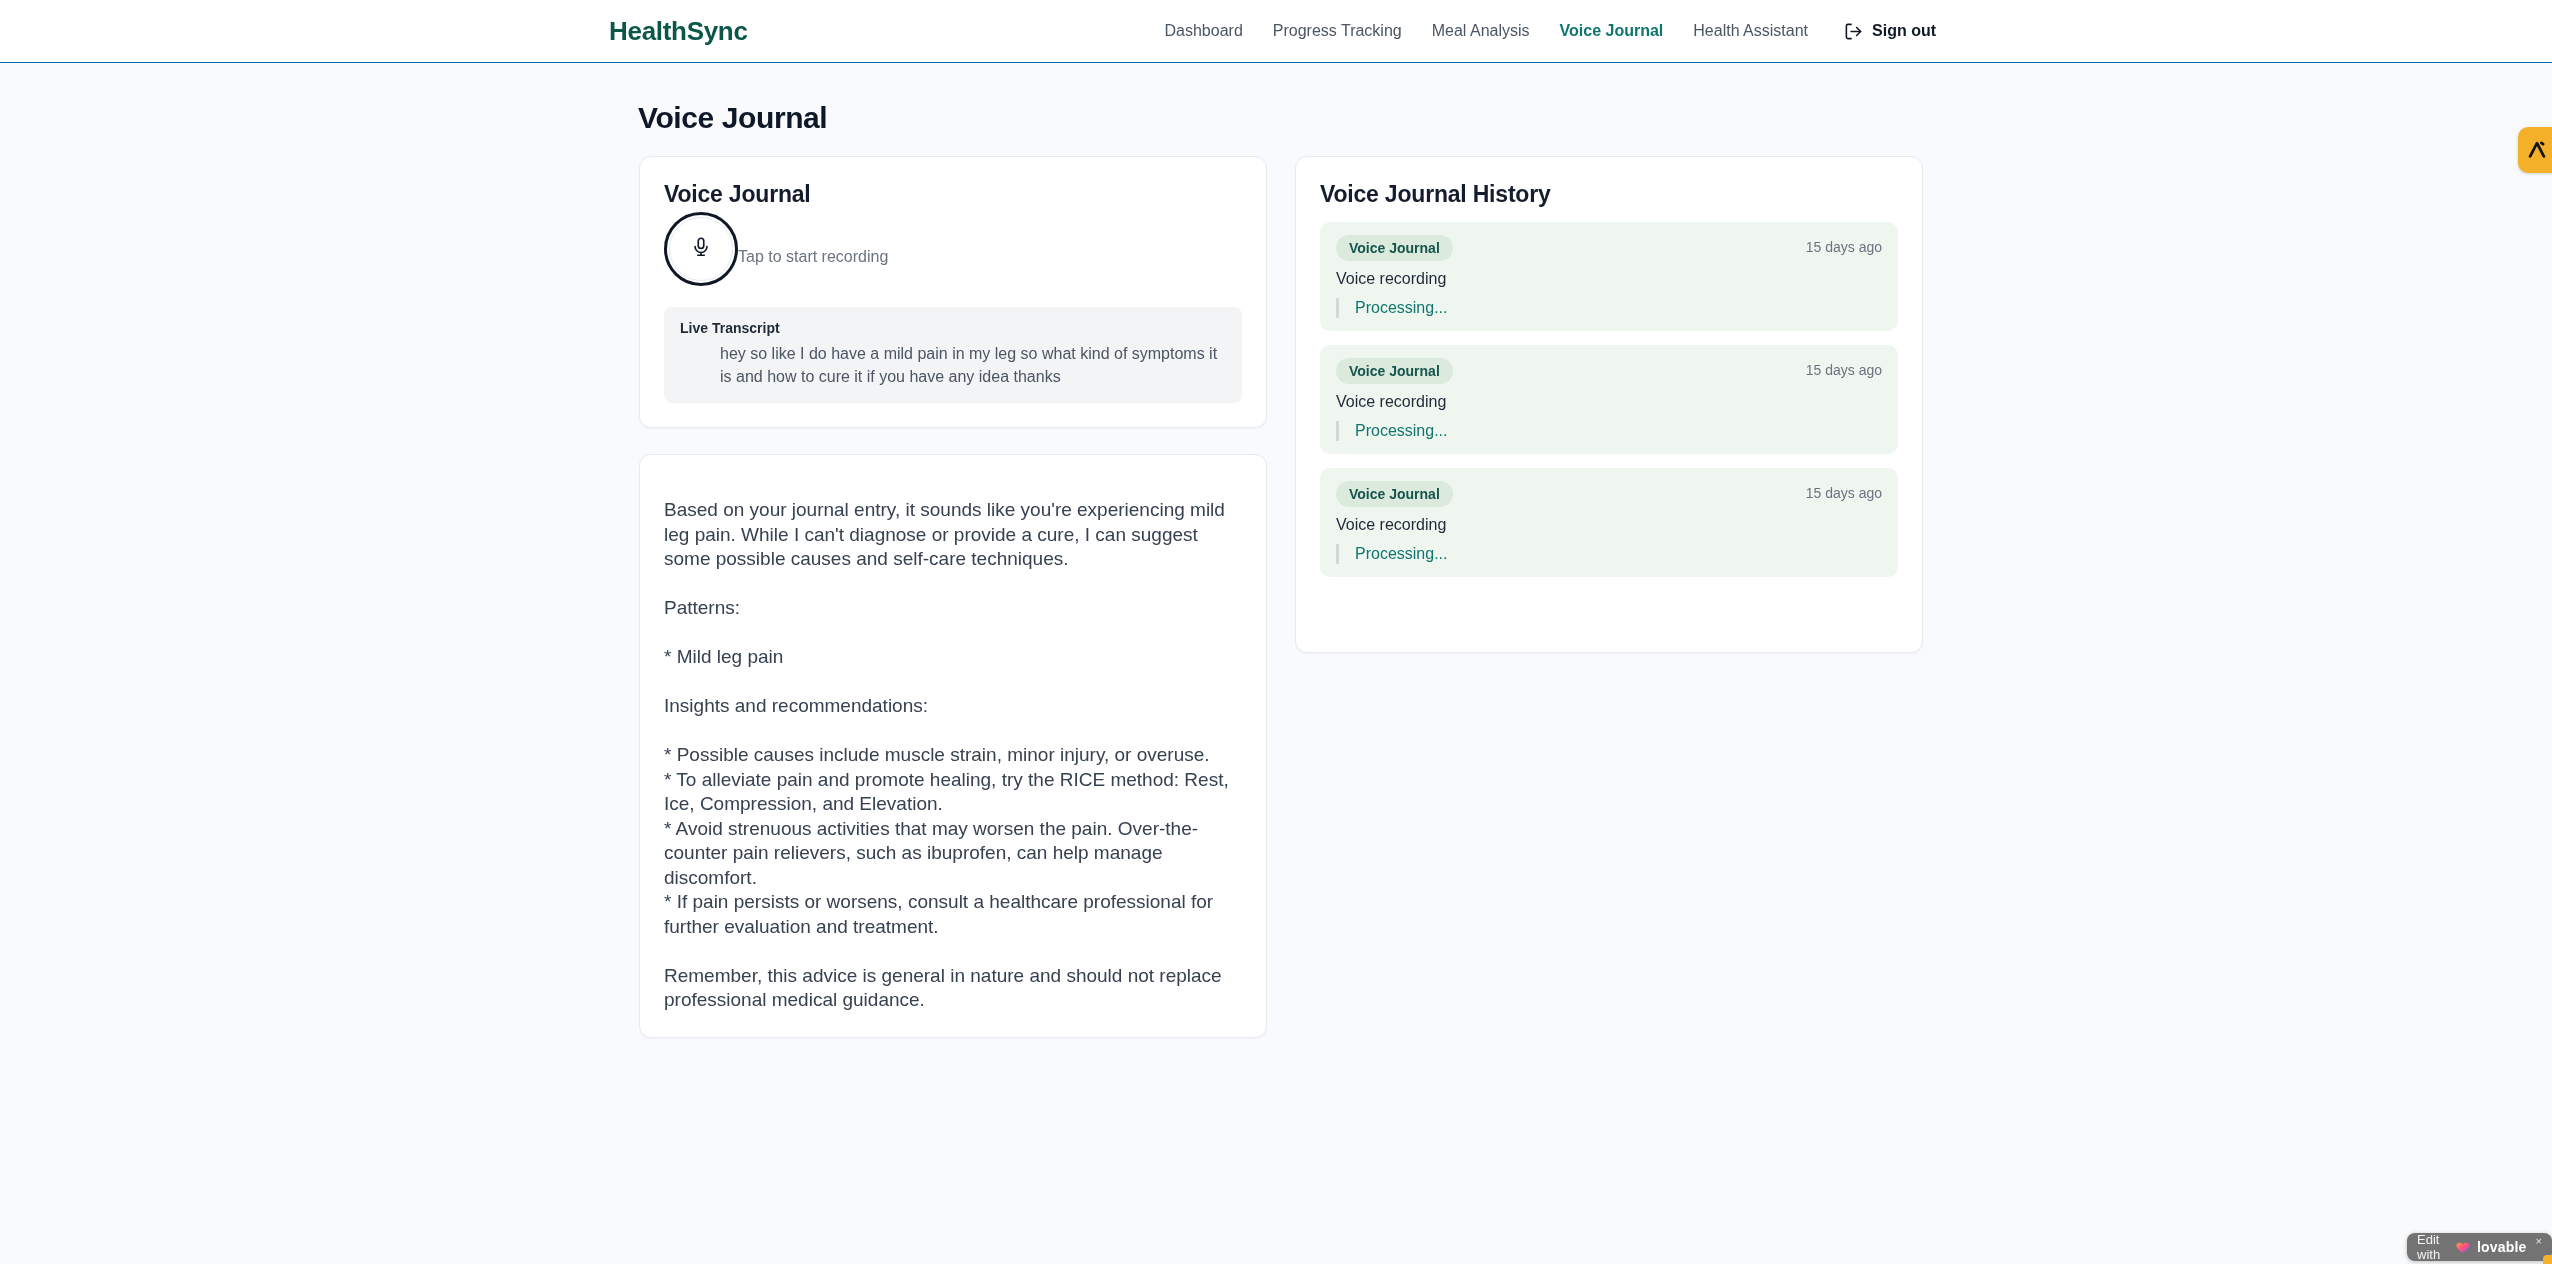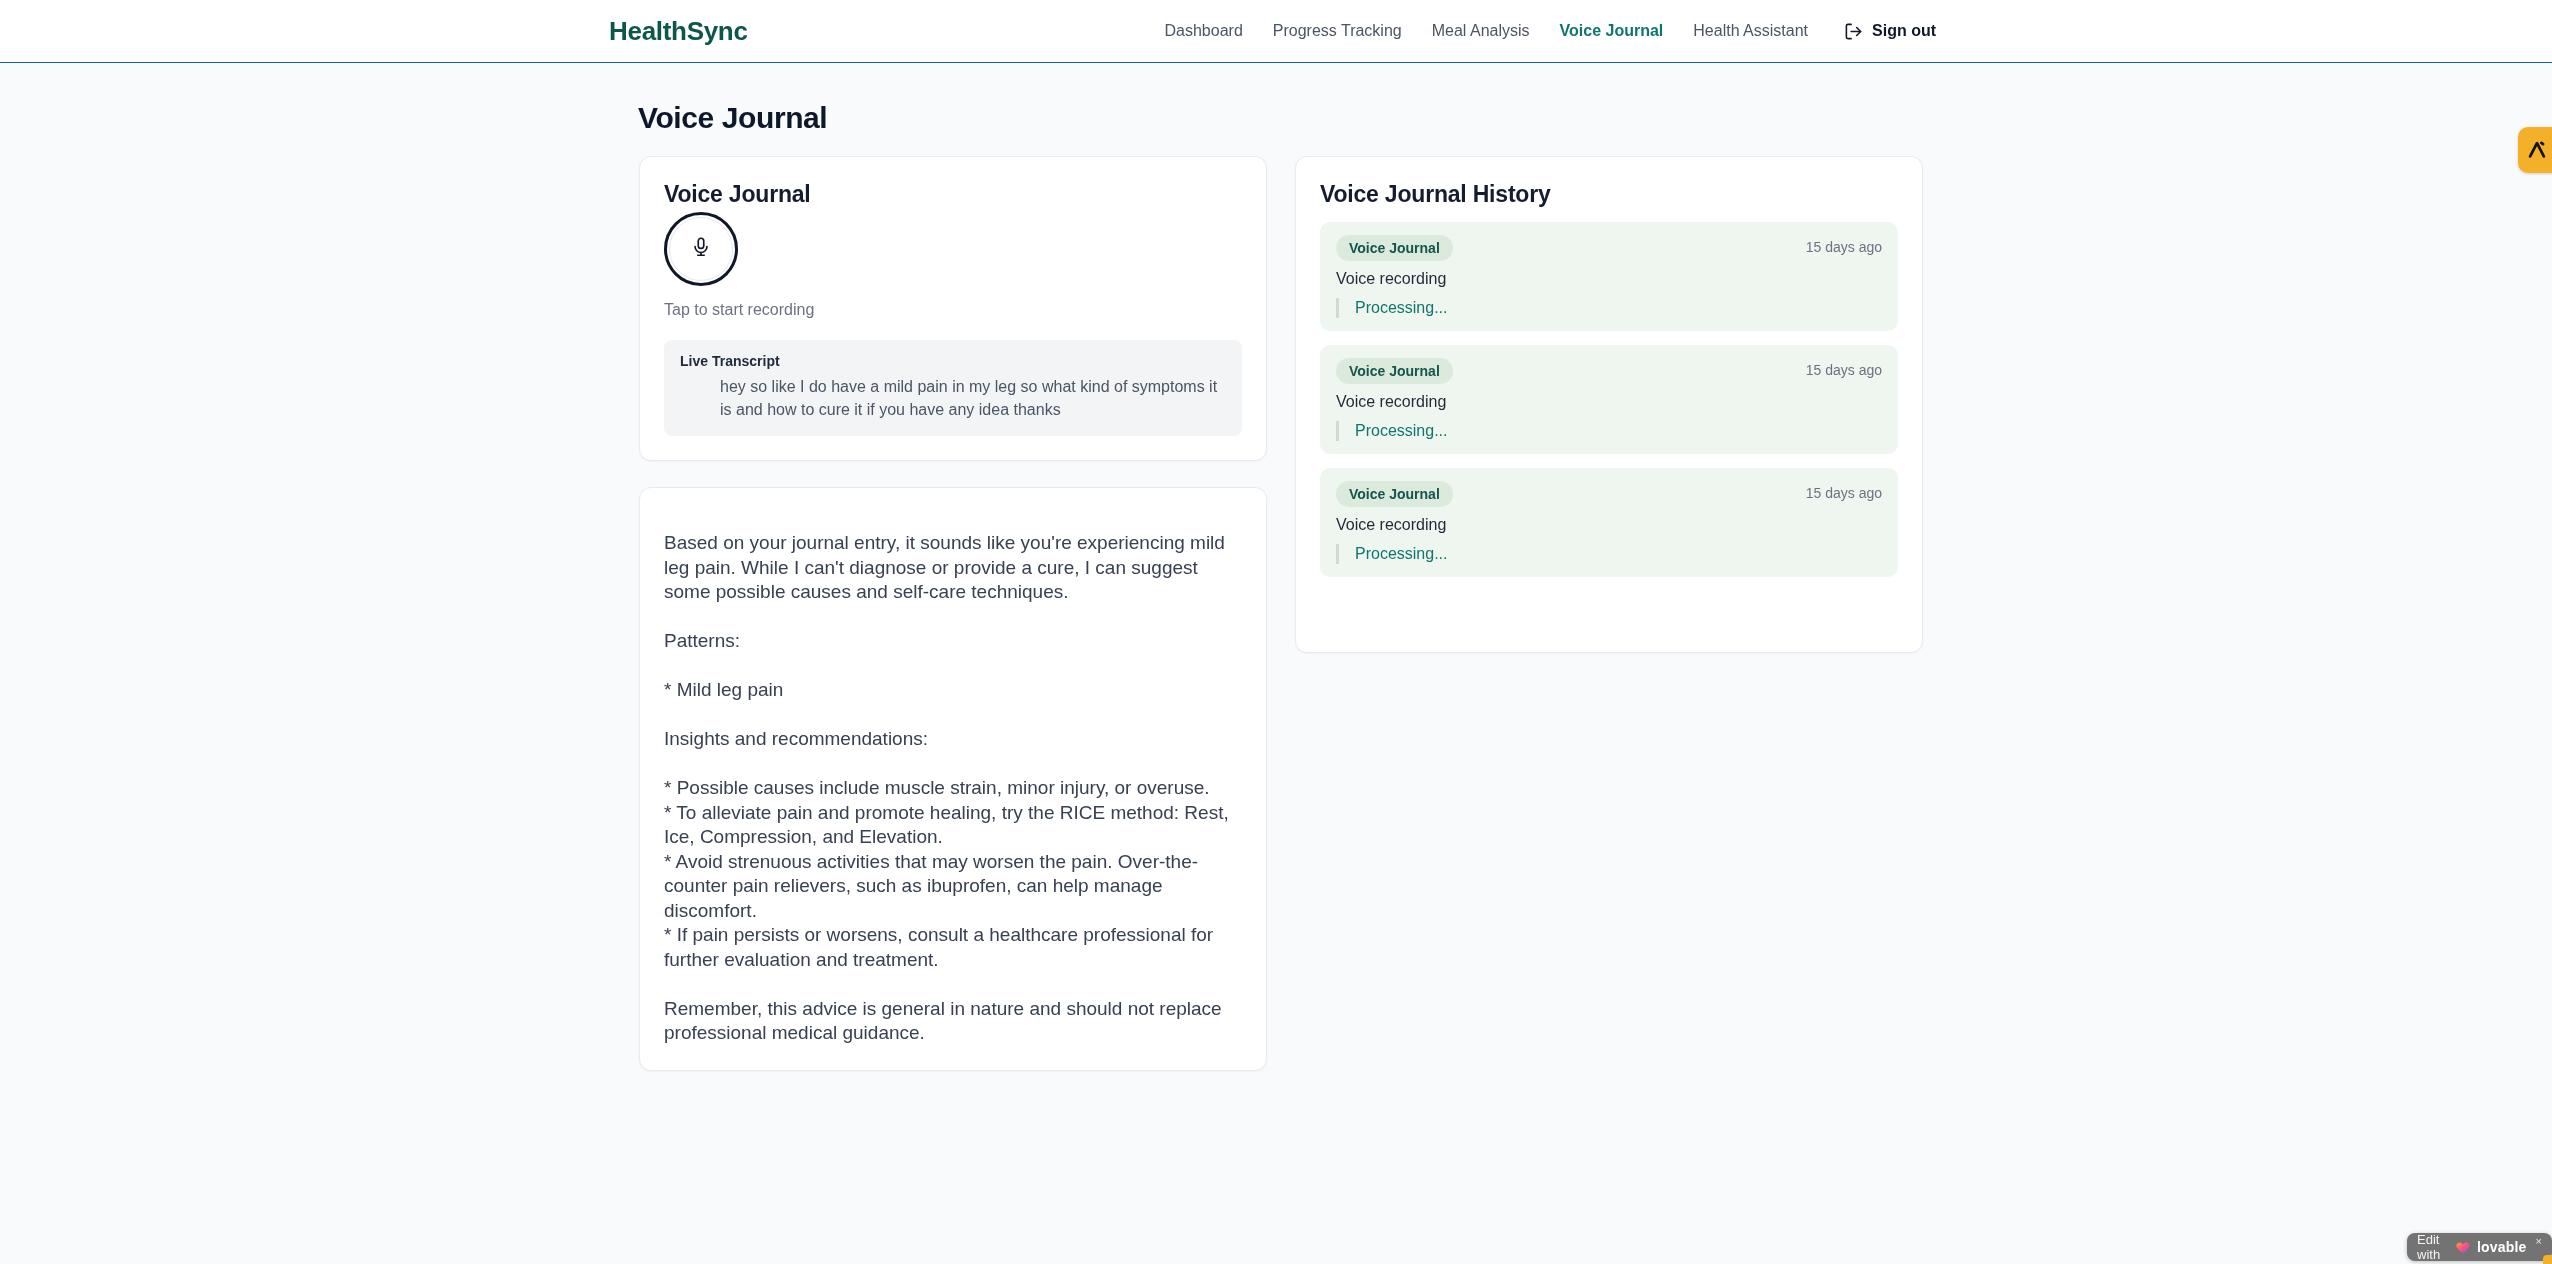--- a/index.html
+++ b/index.html
@@ -41,21 +41,21 @@
   .col-right { position:absolute; left:1295px; top:156px; width:628px; }
 
   .card {
     background:#ffffff; border:1px solid #e7eaf0; border-radius:12px;
     box-shadow:0 1px 2px rgba(16,24,40,.04);
     padding:24px;
   }
   .card-title { font-size:23px; font-weight:600; color:#141c2e; letter-spacing:-0.2px; }
 
   
-  .mic-wrap { display:flex; flex-direction:column; align-items:flex-start; margin-top:4px; }
+  .mic-wrap { display:flex; flex-direction:row; align-items:center; margin-top:4px; }
   .mic-btn {
     width:74px; height:74px; border-radius:50%;
     background:#ffffff; border:3px solid #101726;
     display:flex; align-items:center; justify-content:center;
     position:relative; cursor:pointer;
   }
   .mic-btn::after {
     content:""; position:absolute; inset:2px; border-radius:50%;
     border:1px solid #e5e9f0;
   }

